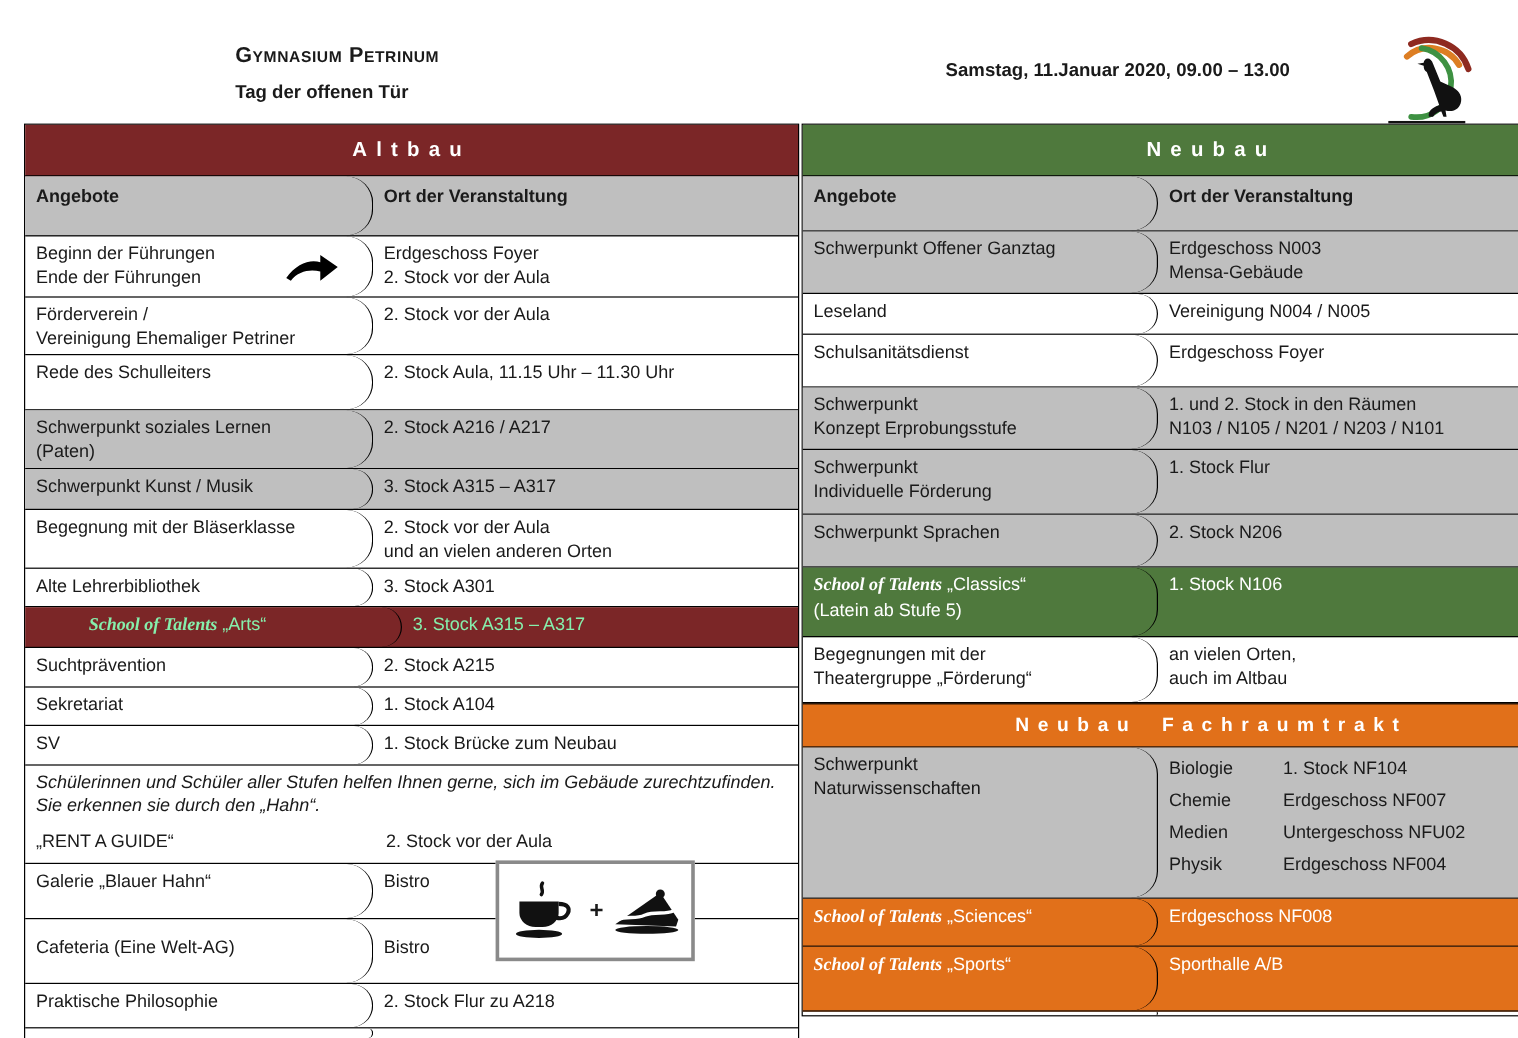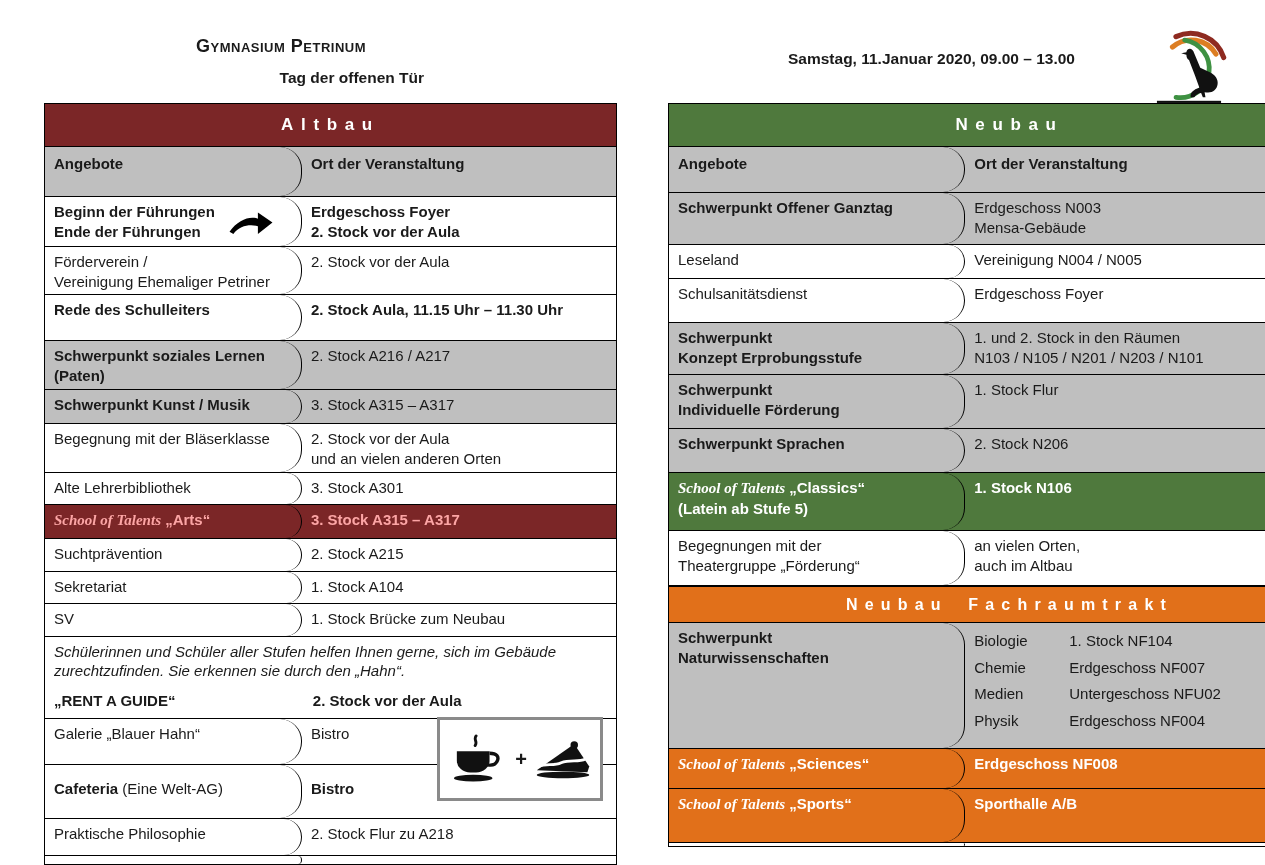--- a/index.html
+++ b/index.html
@@ -6,48 +6,48 @@
     --dark-red:#7B2627; --green:#4F793D; --orange:#E1701A;
     --gray-row:#BFBFBF; --border:#000000; --ink:#1a1a1a;
   }
   *{margin:0;padding:0;box-sizing:border-box;}
   html,body{width:1265px;height:865px;background:#fff;overflow:hidden;
     font-family:"Liberation Sans",sans-serif;color:var(--ink);}
   .abs{position:absolute;}
   
   .school-title{left:196px;top:36px;width:228px;
     font-weight:bold;font-variant:small-caps;font-size:18px;letter-spacing:.5px;}
-  .school-sub{left:196px;top:69px;width:228px;text-align:right;
+  .school-sub{left:196px;top:69px;width:228px;text-align:left;
     font-weight:bold;font-size:15.5px;}
   .date-line{left:788px;top:50px;font-weight:bold;font-size:15.5px;}
   .logo{left:1146px;top:28px;width:86px;height:78px;}
   
   .tbl{position:absolute;border:1px solid var(--border);background:#fff;}
-  .tbl-alt{left:44px;top:103px;width:573px;}
+  .tbl-alt{left:20px;top:103px;width:646px;}
   .tbl-neu{left:668px;top:103px;width:683px;}
   .band{display:flex;align-items:center;justify-content:center;
     color:#fff;font-weight:bold;font-size:17px;letter-spacing:.45em;word-spacing:.55em;
     border-bottom:1px solid var(--border);}
   .band.red{background:var(--dark-red);min-height:43px;}
   .band.green{background:var(--green);min-height:43px;}
   .band.orange{background:var(--orange);min-height:37px;font-size:16px;}
   .row{display:grid;border-bottom:1px solid var(--border);min-height:var(--h,34px);}
   .tbl-alt .row{grid-template-columns:45% 55%;}
   .tbl-neu .row{grid-template-columns:43.5% 56.5%;}
   .row.full{grid-template-columns:100%;}
   .row.stub{border-bottom:none;}
   .cell{padding:5px 9px 3px 9px;font-size:15px;line-height:1.32;}
   .cell.c1{border-right:1px solid var(--border);border-radius:22px;}
   .row.full .cell.c1{border-right:none;}
   .gray{background:var(--gray-row);}
-  .accent-red{background:var(--dark-red);color:#fca5a5;}
+  .accent-red{background:var(--dark-red);color:#86efac;padding-left:44px;}
   .accent-green{background:var(--green);color:#fff;}
   .accent-orange{background:var(--orange);color:#fff;}
   .colhead .cell{font-weight:bold;padding-top:7px;}
-  .b{font-weight:bold;}
+  .b{font-weight:normal;}
   .bi{font-weight:bold;font-style:italic;font-family:Liberation Serif, serif;}
   .ln{display:block;}
   .flexcell{display:flex;align-items:flex-start;justify-content:space-between;}
   .arrow-wrap{margin:8px 18px 0 0;flex:none;}
   
   .note-text{font-style:italic;padding-right:4px;}
   .note-line2{position:relative;margin-top:10px;}
   .note-loc{position:absolute;left:calc(45% + 10px);top:0;}
   
   .pairs .pair{display:grid;grid-template-columns:95px 1fr;line-height:1.78;}

